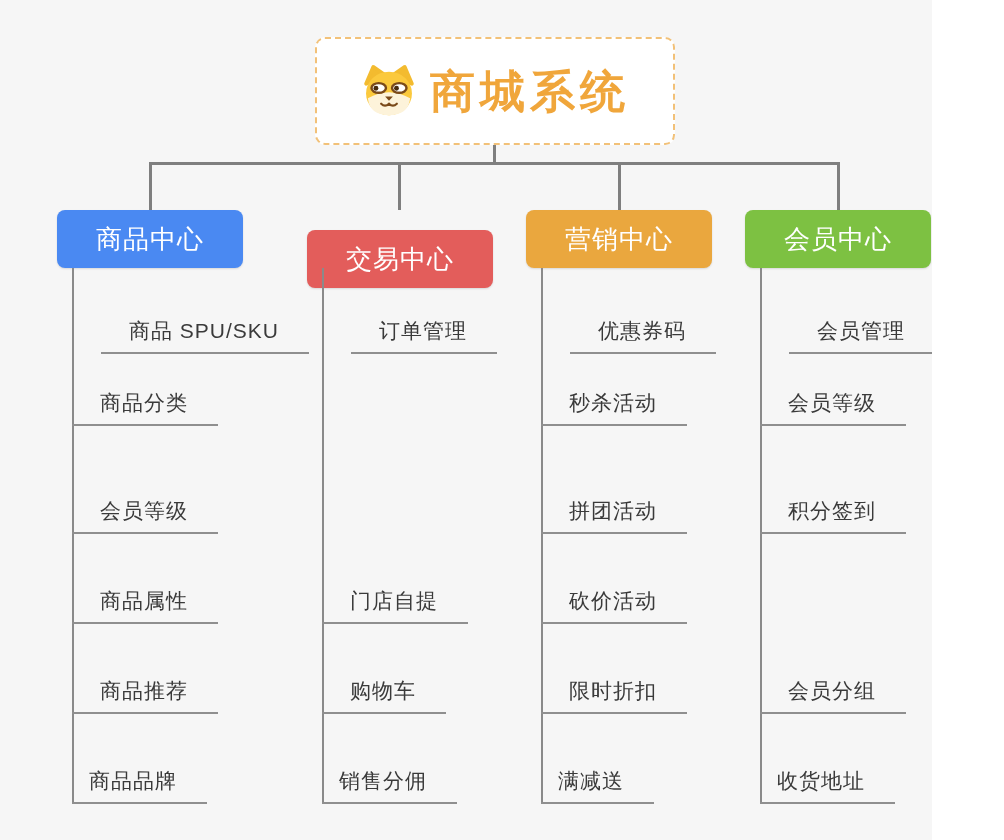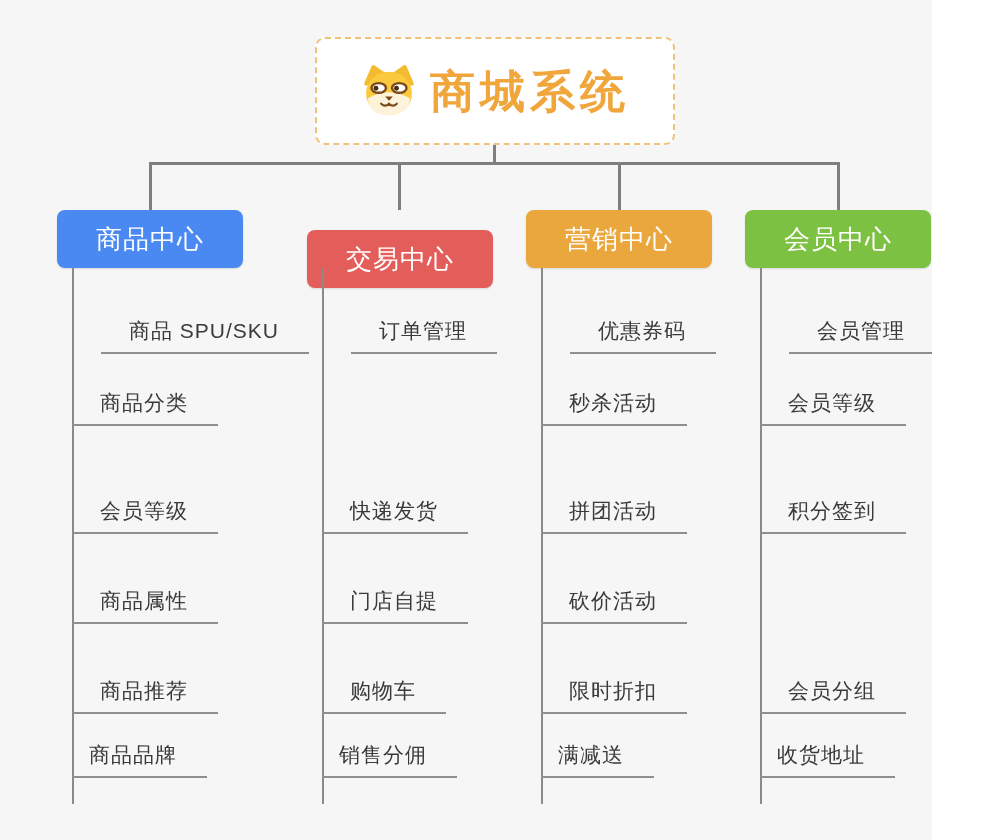--- a/index.html
+++ b/index.html
@@ -40,21 +40,21 @@
   .child{
     position:absolute;left:15px;white-space:nowrap;
     font-size:21px;line-height:26px;color:#3a3a3a;letter-spacing:1px;
     padding:0 30px 8px 28px;border-bottom:2px solid #8f8f8f;
   }
   .row-0{top:108px;margin-left:29px;}
   .row-1{top:180px;}
   .row-2{top:288px;}
   .row-3{top:378px;}
   .row-4{top:468px;}
-  .row-5{top:532px;padding-left:17px;}
+  .row-5{top:558px;padding-left:17px;}
 </style>
 </head>
 <body>
 
 <div class="canvas">
 
   <div class="line root-stem"></div>
   <div class="line h-line"></div>
   <div class="line drop drop-1"></div>
   <div class="line drop drop-2"></div>
@@ -85,21 +85,20 @@
     <div class="child row-2">会员等级</div>
     <div class="child row-3">商品属性</div>
     <div class="child row-4">商品推荐</div>
     <div class="child row-5">商品品牌</div>
   </div>
 
   <div class="branch-col col-2">
     <div class="branch-box" style="background-color: rgb(227, 93, 91); margin-top: 20px;">交易中心</div>
     <div class="spine"></div>
     <div class="child row-0">订单管理</div>
-    <div class="child row-2">快递发货</div>
     <div class="child row-3">门店自提</div>
     <div class="child row-4">购物车</div>
     <div class="child row-5">销售分佣</div>
   </div>
 
   <div class="branch-col col-3">
     <div class="branch-box" style="background-color: rgb(234, 167, 62);">营销中心</div>
     <div class="spine"></div>
     <div class="child row-0">优惠券码</div>
     <div class="child row-1">秒杀活动</div>

